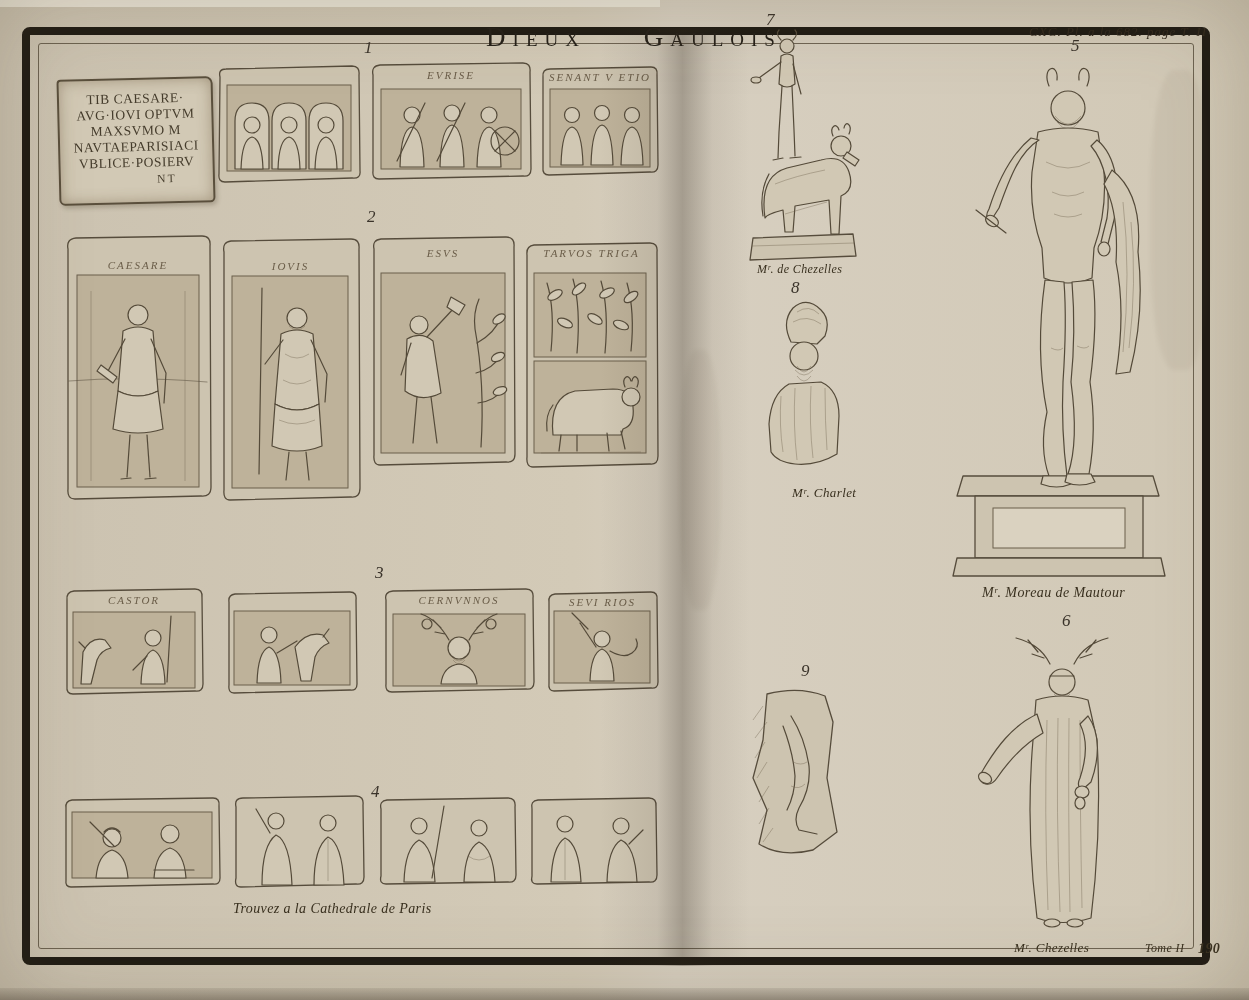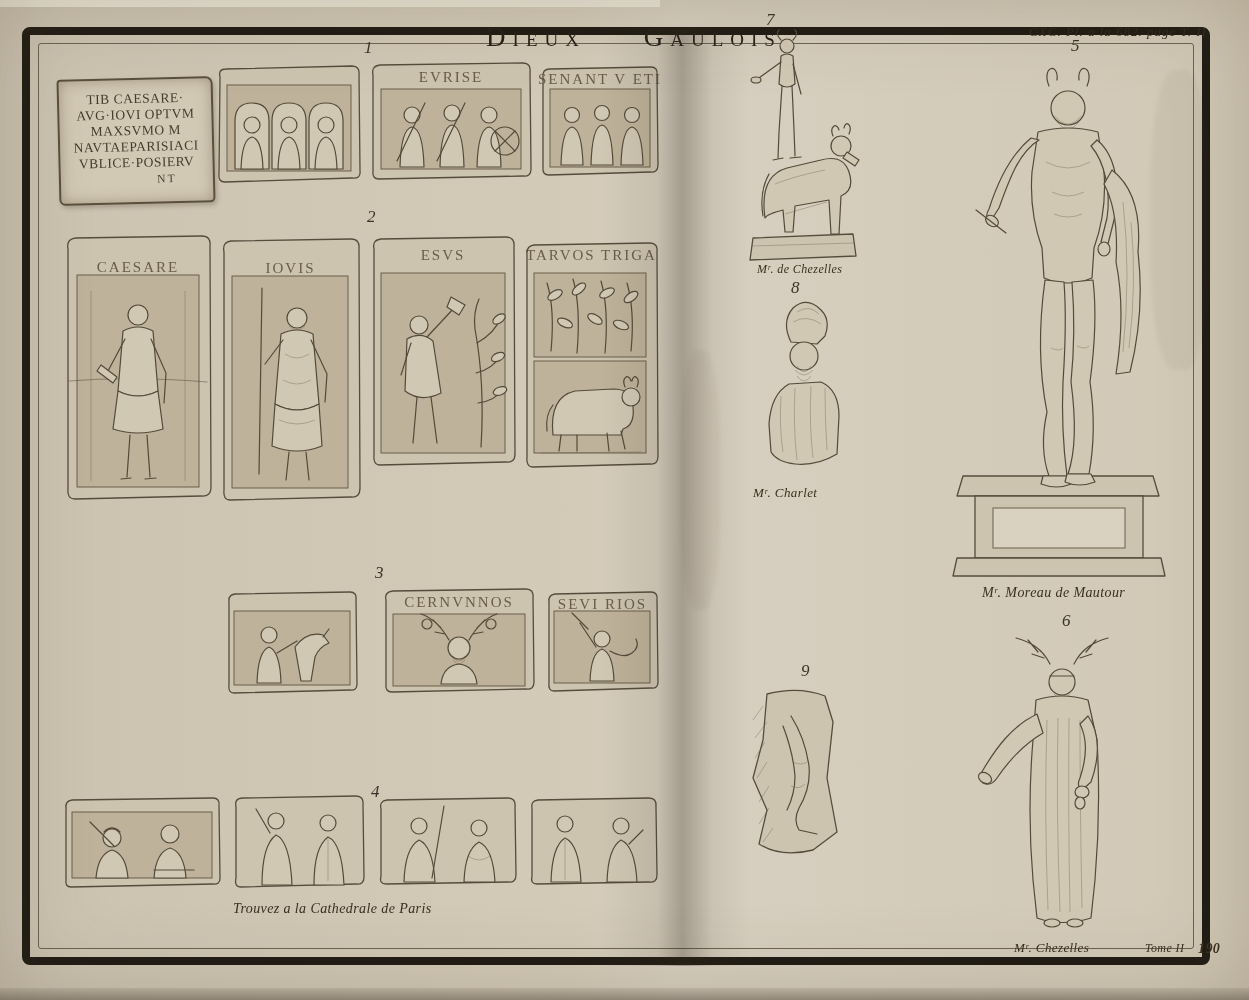--- a/index.html
+++ b/index.html
@@ -22,22 +22,22 @@
     background:linear-gradient(90deg,rgba(61,50,38,0) 0%,rgba(61,50,38,.10) 38%,rgba(48,39,28,.30) 55%,rgba(61,50,38,.08) 75%,rgba(61,50,38,0) 100%);}
   .vignette{position:absolute;inset:0;pointer-events:none;
     box-shadow:inset 0 0 90px rgba(90,75,52,.28);}
   .ghost{position:absolute;pointer-events:none;opacity:.06;filter:blur(2px);background:#5a4c38;border-radius:40%;}
 
   .title{position:absolute;left:414px;top:22px;width:440px;text-align:center;
     font-variant:small-caps;font-size:27px;letter-spacing:7px;word-spacing:44px;color:#241f18;}
   .plate-ref{position:absolute;right:42px;top:24px;font-style:italic;font-size:13px;
     letter-spacing:1px;color:#32291d;}
   .num{position:absolute;font-style:italic;font-size:17px;color:#3a332a;}
-  .lbl{position:absolute;left:0;width:100%;text-align:center;font-size:15px;
-    letter-spacing:2px;color:rgba(92,79,58,.88);white-space:nowrap;overflow:hidden;}
+  .lbl{position:absolute;left:0;width:100%;text-align:center;font-size:11px;
+    letter-spacing:2px;color:rgba(92,79,58,.88);white-space:nowrap;overflow:hidden;font-style:italic;}
   .cap{position:absolute;font-style:italic;font-size:13.5px;color:#39301f;letter-spacing:.4px;}
   .panel{position:absolute;}
   .panel svg{position:absolute;left:0;top:0;}
 
   
   .tablet{position:absolute;left:58px;top:78px;width:156px;height:126px;
     transform:rotate(-1.4deg);background:#d2c9b5;border:2px solid #5a4f3c;border-radius:4px 7px 5px 6px;
     box-shadow:inset 0 0 14px rgba(110,92,62,.45),2px 3px 4px rgba(70,58,40,.25);
     box-sizing:border-box;padding-top:11px;}
   .insc-line{text-align:center;font-size:13.5px;line-height:16px;letter-spacing:.5px;color:#453c2c;}
@@ -203,20 +203,33 @@
       <line class="ln" x1="40" y1="196" x2="38" y2="212"></line>
       <line class="ln" x1="56" y1="196" x2="56" y2="212"></line>
       <line class="ln" x1="86" y1="194" x2="88" y2="212"></line>
       <line class="ln" x1="100" y1="192" x2="104" y2="210"></line>
       <path class="ln" d="M32,166 Q24,176 26,192"></path>
       <line class="hn" x1="20" y1="214" x2="120" y2="213"></line>
     </svg>
     <div class="lbl" style="top:8px;">TARVOS TRIGA</div>
   </div>
 
+  <div class="panel" style="left:61px;top:586px;width:146px;height:112px;">
+    <svg width="146" height="112" viewBox="0 0 146 112">
+      <path class="st" d="M6,14 Q5,6 13,5 L134,3 Q142,3 141,12 L142,98 Q142,106 134,105 L12,108 Q5,108 6,100 Z"></path>
+      <rect class="rc" x="12" y="26" width="122" height="76"></rect>
+      <path class="fg" d="M22,66 Q30,50 44,54 L50,62 Q40,64 36,74 L30,98 L20,98 Z"></path>
+      <path class="ln" d="M24,62 L18,56"></path>
+      <circle class="fg" cx="92" cy="52" r="8"></circle>
+      <path class="fg" d="M80,98 Q81,68 92,64 Q103,68 104,98 Z"></path>
+      <line class="ln" x1="110" y1="30" x2="106" y2="96"></line>
+      <path class="ln" d="M86,70 L72,84"></path>
+    </svg>
+    <div class="lbl" style="top:8px;">CASTOR</div>
+  </div>
 
   <div class="panel" style="left:223px;top:589px;width:138px;height:108px;">
     <svg width="138" height="108" viewBox="0 0 138 108">
       <path class="st" d="M6,13 Q5,6 12,5 L127,3 Q134,3 133,11 L134,95 Q134,102 127,101 L11,104 Q5,104 6,96 Z"></path>
       <rect class="rc" x="11" y="22" width="116" height="74"></rect>
       <circle class="fg" cx="46" cy="46" r="8"></circle>
       <path class="fg" d="M34,94 Q35,62 46,58 Q57,62 58,94 Z"></path>
       <line class="ln" x1="54" y1="64" x2="74" y2="52"></line>
       <path class="fg" d="M72,58 Q84,42 100,46 L106,54 Q96,58 92,68 L88,92 L78,92 Z"></path>
       <path class="ln" d="M100,48 L106,40"></path>
@@ -332,21 +345,21 @@
   <div class="panel" style="left:747px;top:296px;width:112px;height:182px;">
     <svg width="112" height="182" viewBox="0 0 112 182">
       <path class="fg" d="M44,46 Q34,26 46,12 Q60,0 74,14 Q84,24 78,40 L70,48 Z"></path>
       <path class="hn" d="M50,16 Q62,8 72,18 M46,26 Q60,18 74,28"></path>
       <circle class="fg" cx="57" cy="60" r="14"></circle>
       <path class="hn" d="M50,70 Q57,82 64,70 M48,74 Q57,84 66,74 M50,80 Q57,90 64,80"></path>
       <path class="fg" d="M22,128 Q24,98 42,88 L74,86 Q92,94 92,120 L90,158 Q70,170 48,168 Q30,166 24,156 Z"></path>
       <path class="hn" d="M34,100 Q32,130 36,156 M48,92 Q46,130 50,164 M64,90 Q62,128 66,162 M78,92 Q78,126 80,154"></path>
     </svg>
   </div>
-  <div class="cap" style="left:753px;top:485px;font-size:13px;">Mʳ. Charlet</div>
+  <div class="cap" style="left:792px;top:485px;font-size:13px;">Mʳ. Charlet</div>
 
   <div class="panel" style="left:729px;top:682px;width:122px;height:180px;">
     <svg width="122" height="180" viewBox="0 0 122 180">
       <path class="st" d="M38,12 Q70,4 96,14 L104,40 L98,96 L108,150 L84,168 Q52,176 30,162 L38,128 L24,96 L34,58 Z"></path>
       <path class="hn" d="M34,24 L24,38 M38,40 L26,56 M36,60 L26,76 M38,80 L28,96 M40,104 L30,120 M40,126 L30,142 M44,146 L34,160"></path>
       <path class="ln" d="M62,34 Q76,56 80,84 Q82,106 70,126 Q64,138 70,148 L88,152"></path>
       <path class="ln" d="M54,44 Q64,70 66,94 Q66,112 58,128"></path>
       <path class="hn" d="M64,80 Q72,84 78,80 M62,104 Q70,108 76,102"></path>
     </svg>
   </div>

